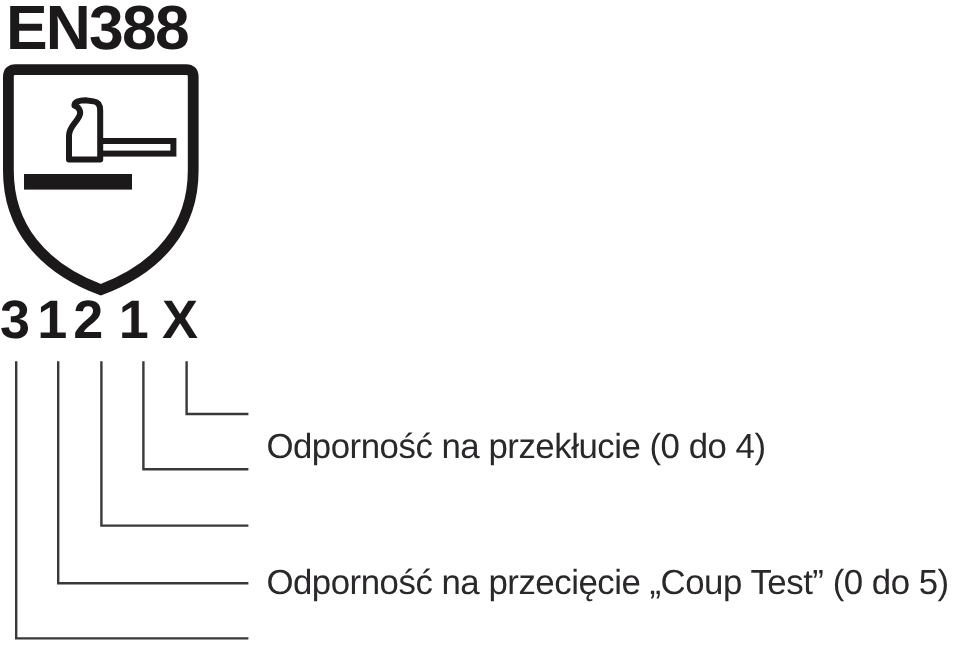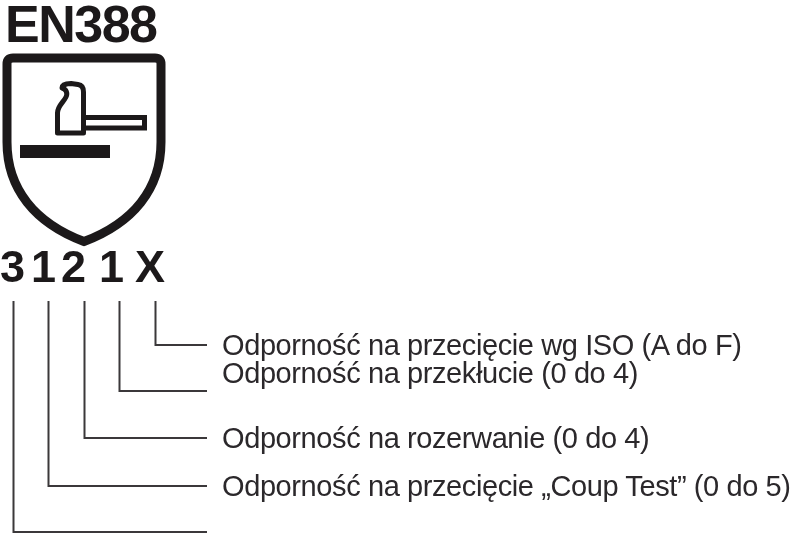--- a/index.html
+++ b/index.html
@@ -101,18 +101,16 @@
   <span class="digit d4">X</span>
 
   <svg class="connector-svg" viewBox="0 295 220 245">
     <polyline points="155.5,301 155.5,345 207,345"></polyline>
     <polyline points="119.5,301 119.5,391 207,391"></polyline>
     <polyline points="84.5,301 84.5,438 207,438"></polyline>
     <polyline points="48.5,301 48.5,486 207,486"></polyline>
     <polyline points="13.5,301 13.5,532 207,532"></polyline>
   </svg>
 
-  <div class="rating-label r0">Odporność na przecięcie wg ISO (A do F)</div>
   <div class="rating-label r1">Odporność na przekłucie (0 do 4)</div>
-  <div class="rating-label r2">Odporność na rozerwanie (0 do 4)</div>
   <div class="rating-label r3">Odporność na przecięcie „Coup Test” (0 do 5)</div>
 
 </div>
 
 </body></html>

